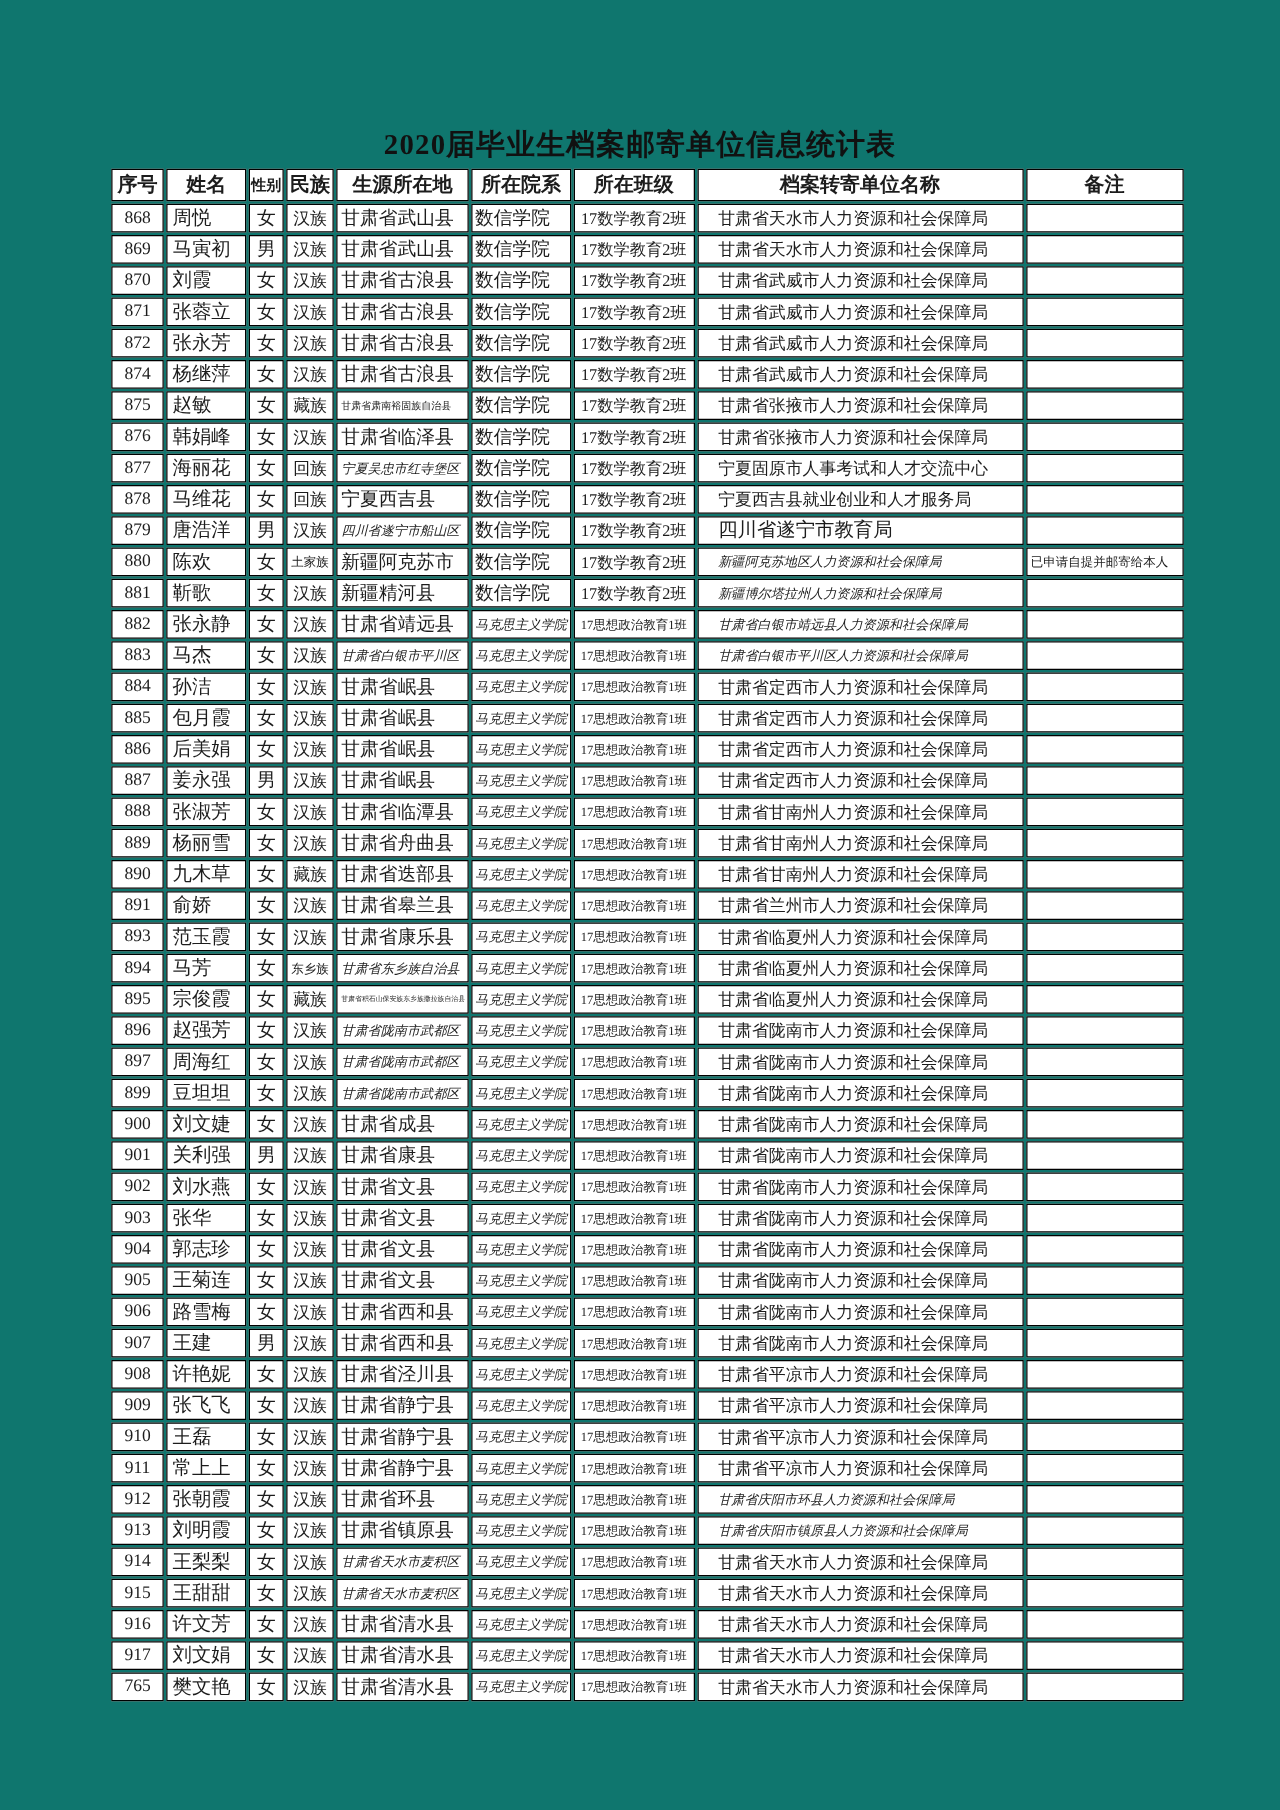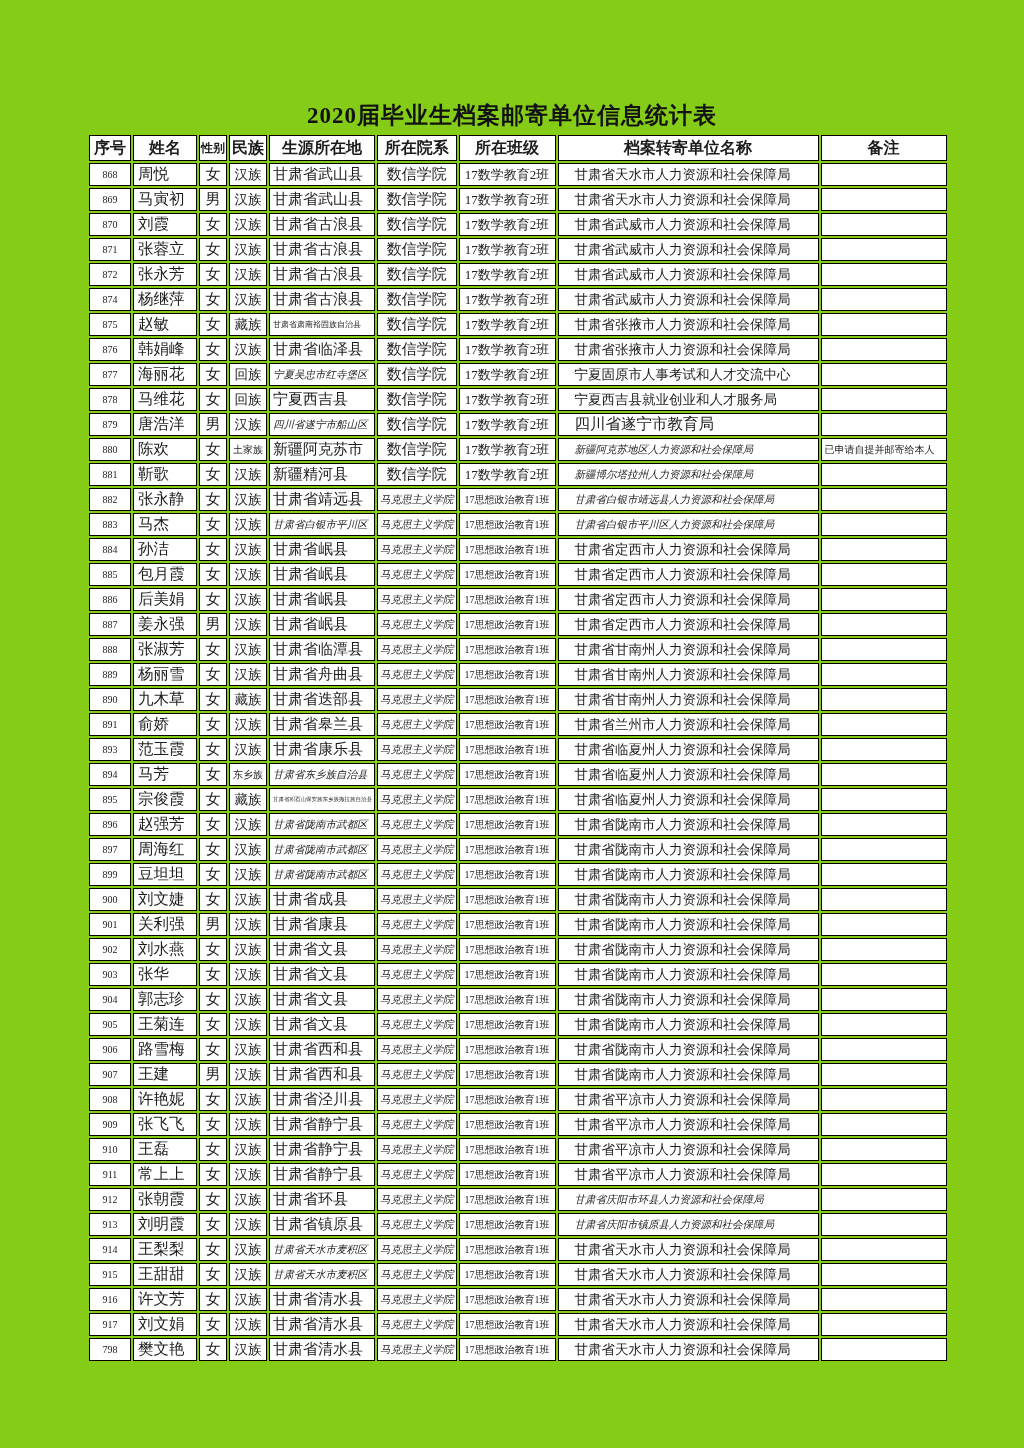--- a/index.html
+++ b/index.html
@@ -3,21 +3,21 @@
 <meta charset="utf-8">
 <style>
   html,body{margin:0;padding:0;}
   body{
     width:1024px;height:1448px;
     background:#ffffff;
     font-family:"Liberation Serif","DejaVu Serif",serif;
     color:#1a1a1a;
     position:relative;
   }
-  .page{position:absolute;left:0;top:0;width:1024px;height:1448px;background:#84cc16;}
+  .page{position:absolute;left:0;top:0;width:1024px;height:1448px;background:#0f766e;}
   .title{
     position:absolute;
     left:0;top:100px;width:1024px;
     text-align:center;
     font-size:23px;font-weight:bold;
     letter-spacing:1px;
     margin:0;color:#111;
   }
   table.records{
     position:absolute;
@@ -39,26 +39,26 @@
     border:1.5px solid #000;
     background:#fff;
     overflow:hidden;
     white-space:nowrap;
     padding:0 2px;
     color:#1c1c1c;
   }
   th{height:24px;font-size:16px;font-weight:bold;text-align:center;padding:0;}
   th.c2{font-size:12px;letter-spacing:0;}
   td{height:19px;}
-  td.c0{text-align:center;font-size:10px;}
+  td.c0{text-align:center;font-size:14px;}
   td.c1{text-align:left;font-size:15.5px;padding-left:4px;}
   td.c2{text-align:center;}
   td.c3{text-align:center;}
   td.c4{text-align:left;padding-left:3px;}
-  td.c5{text-align:center;}
+  td.c5{text-align:left;}
   td.c6{text-align:center;}
   td.c7{text-align:left;padding-left:16px;}
   td.c8{text-align:left;padding-left:3px;}
   .fs5{font-size:5.5px;}
   .fs8{font-size:8px;}
   .fs10{font-size:10px;}
   .fs11{font-size:10.5px;font-style:italic;}
   .fs12{font-size:13px;}
   .fs14{font-size:13.5px;}
   .fs15{font-size:15px;}
@@ -606,21 +606,21 @@
           <td class="c1 fs16">刘文娟</td>
           <td class="c2 fs15">女</td>
           <td class="c3 fs14">汉族</td>
           <td class="c4 fs15">甘肃省清水县</td>
           <td class="c5 fs11">马克思主义学院</td>
           <td class="c6 fs10">17思想政治教育1班</td>
           <td class="c7 fs14">甘肃省天水市人力资源和社会保障局</td>
           <td class="c8 fs10"></td>
         </tr>
         <tr>
-          <td class="c0 fs16">798</td>
+          <td class="c0 fs16">765</td>
           <td class="c1 fs16">樊文艳</td>
           <td class="c2 fs15">女</td>
           <td class="c3 fs14">汉族</td>
           <td class="c4 fs15">甘肃省清水县</td>
           <td class="c5 fs11">马克思主义学院</td>
           <td class="c6 fs10">17思想政治教育1班</td>
           <td class="c7 fs14">甘肃省天水市人力资源和社会保障局</td>
           <td class="c8 fs10"></td>
         </tr>
       </tbody>

